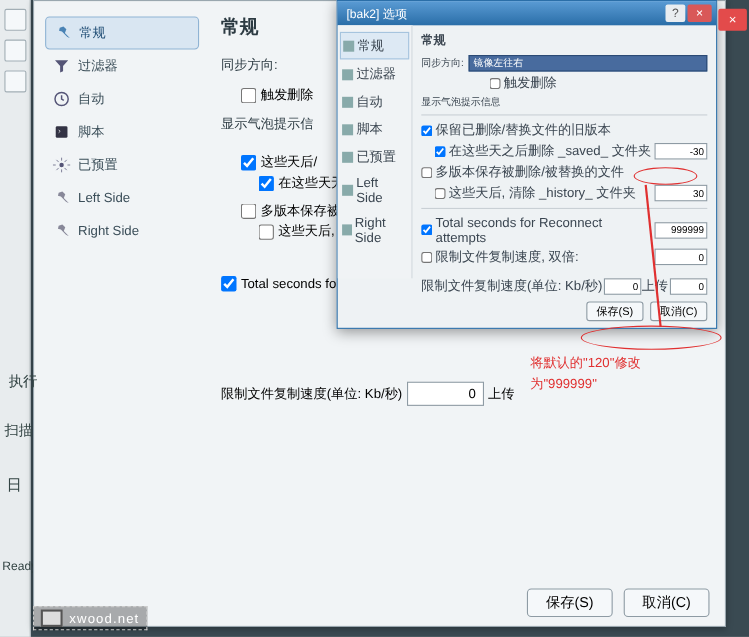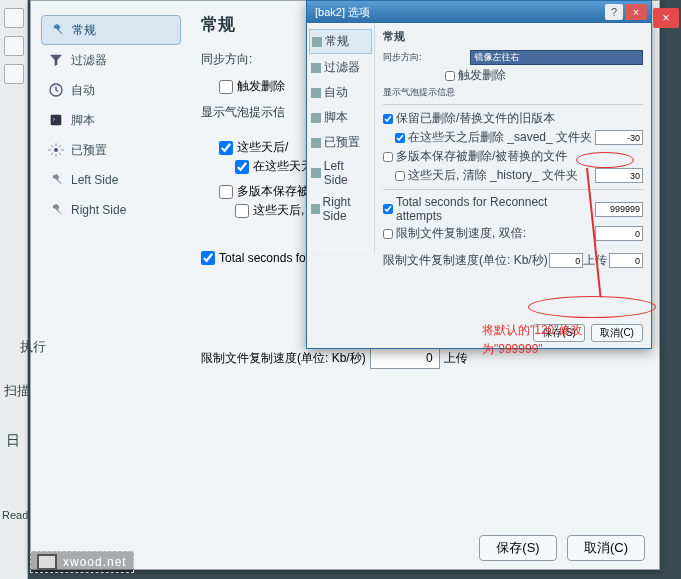--- a/index.html
+++ b/index.html
@@ -21,36 +21,36 @@
 .content h1{font-size:17px;font-weight:600;color:#2c3a42;margin-bottom:14px;}
 .grp{margin-bottom:10px;color:#2c3a42;font-size:14px;}
 .row{display:flex;align-items:center;margin:2px 0 2px 18px;font-size:14px;}
 .row input[type=checkbox]{width:14px;height:14px;margin-right:4px;}
 .numbox{width:100px;height:22px;border:1px solid #8e9ba4;background:#fff;text-align:right;padding:0 6px;margin:0 4px;}
 .hint{position:absolute;left:14px;top:320px;width:280px;background:#ffffe6;border:1px solid #333;padding:4px 6px;font-size:11px;line-height:1.3;color:#000;z-index:5;}
 .btnbar{position:absolute;bottom:8px;right:14px;display:flex;gap:10px;}
 .bbtn{width:78px;height:26px;background:#f5f8fa;border:1px solid #8e9ba4;border-radius:4px;font-size:13px;cursor:pointer;}
 
 
-.small-win{position:absolute;left:306px;top:0;width:346px;height:349px;background:#eef2f4;border:1px solid #2a6ea8;box-shadow:0 3px 12px rgba(0,0,0,.4);}
+.small-win{position:absolute;left:306px;top:0;width:346px;height:299px;background:#eef2f4;border:1px solid #2a6ea8;box-shadow:0 3px 12px rgba(0,0,0,.4);}
 .titlebar{height:22px;background:linear-gradient(#5a9bd4,#2a6ea8);display:flex;align-items:center;color:#fff;padding:0 4px;}
 .titlebar .t{flex:1;font-size:11px;padding-left:4px;}
 .titlebar .x{width:22px;height:16px;background:#d95858;color:#fff;text-align:center;border-radius:2px;font-size:11px;line-height:16px;}
 .titlebar .q{width:18px;height:16px;background:#e9edf0;color:#555;text-align:center;border-radius:2px;font-size:11px;margin-right:2px;line-height:16px;}
 .small-body{display:flex;height:230px;font-size:10px;color:#3b4651;}
 .small-side{width:68px;padding:6px 2px;background:#f0f3f5;border-right:1px solid #d2d9de;}
 .small-side div{display:flex;align-items:center;padding:3px 2px;margin-bottom:2px;font-size:9px;}
 .small-side div.act{background:#dde9f4;border:1px solid #a6c4de;}
 .small-side .sic{width:10px;height:10px;background:#8aa;margin-right:3px;}
 .small-cont{flex:1;padding:6px 8px;}
 .small-cont h3{font-size:11px;font-weight:600;margin-bottom:6px;}
 .small-cont .srow{display:flex;align-items:center;margin:2px 0;font-size:9px;}
 .small-cont .srow input[type=checkbox]{width:10px;height:10px;margin-right:3px;}
 .small-cont .label{font-size:9px;margin-right:4px;}
-.small-cont .sel{flex:1;height:15px;background:#486b9e;color:#fff;border:1px solid #2b4a75;font-size:9px;padding:0 4px;margin-left:44px;}
+.small-cont .sel{flex:1;height:15px;background:#486b9e;color:#fff;border:1px solid #2b4a75;font-size:9px;padding:0 4px;}
 .small-cont .nb{width:48px;height:15px;border:1px solid #8e9ba4;background:#fff;text-align:right;font-size:9px;padding:0 2px;margin-left:auto;}
 .small-cont hr{border:0;border-top:1px solid #c9d0d5;margin:5px 0;}
 .small-bar{position:absolute;bottom:6px;right:8px;display:flex;gap:6px;}
 .small-bar button{width:52px;height:18px;font-size:10px;background:#f5f8fa;border:1px solid #8e9ba4;border-radius:3px;}
 
 
 .ann-oval{position:absolute;border:1.5px solid #e03030;border-radius:50%/50%;}
 .ann-line{position:absolute;background:#e03030;width:1.5px;transform-origin:top;}
 .ann-text{position:absolute;color:#e03030;font-size:14px;line-height:1.35;}
 
@@ -285,15 +285,15 @@
   <span>将默认的"120"修改</span><br><span>为"999999"</span>
 </div>
 
 <div class="fake-close">×</div>
 
 <div class="wm">
   <span class="blk"></span>
     <span>xwood.net</span>
 </div>
 
-<div style="position:absolute;left:20px;top:338px;color:#344;font-size:13px">执行</div>
+<div style="position:absolute;left:8px;top:338px;color:#344;font-size:13px">执行</div>
 <div style="position:absolute;left:4px;top:382px;color:#344;font-size:13px">扫描</div>
 <div style="position:absolute;left:6px;top:432px;color:#344;font-size:14px">日</div>
 
 </body></html>

